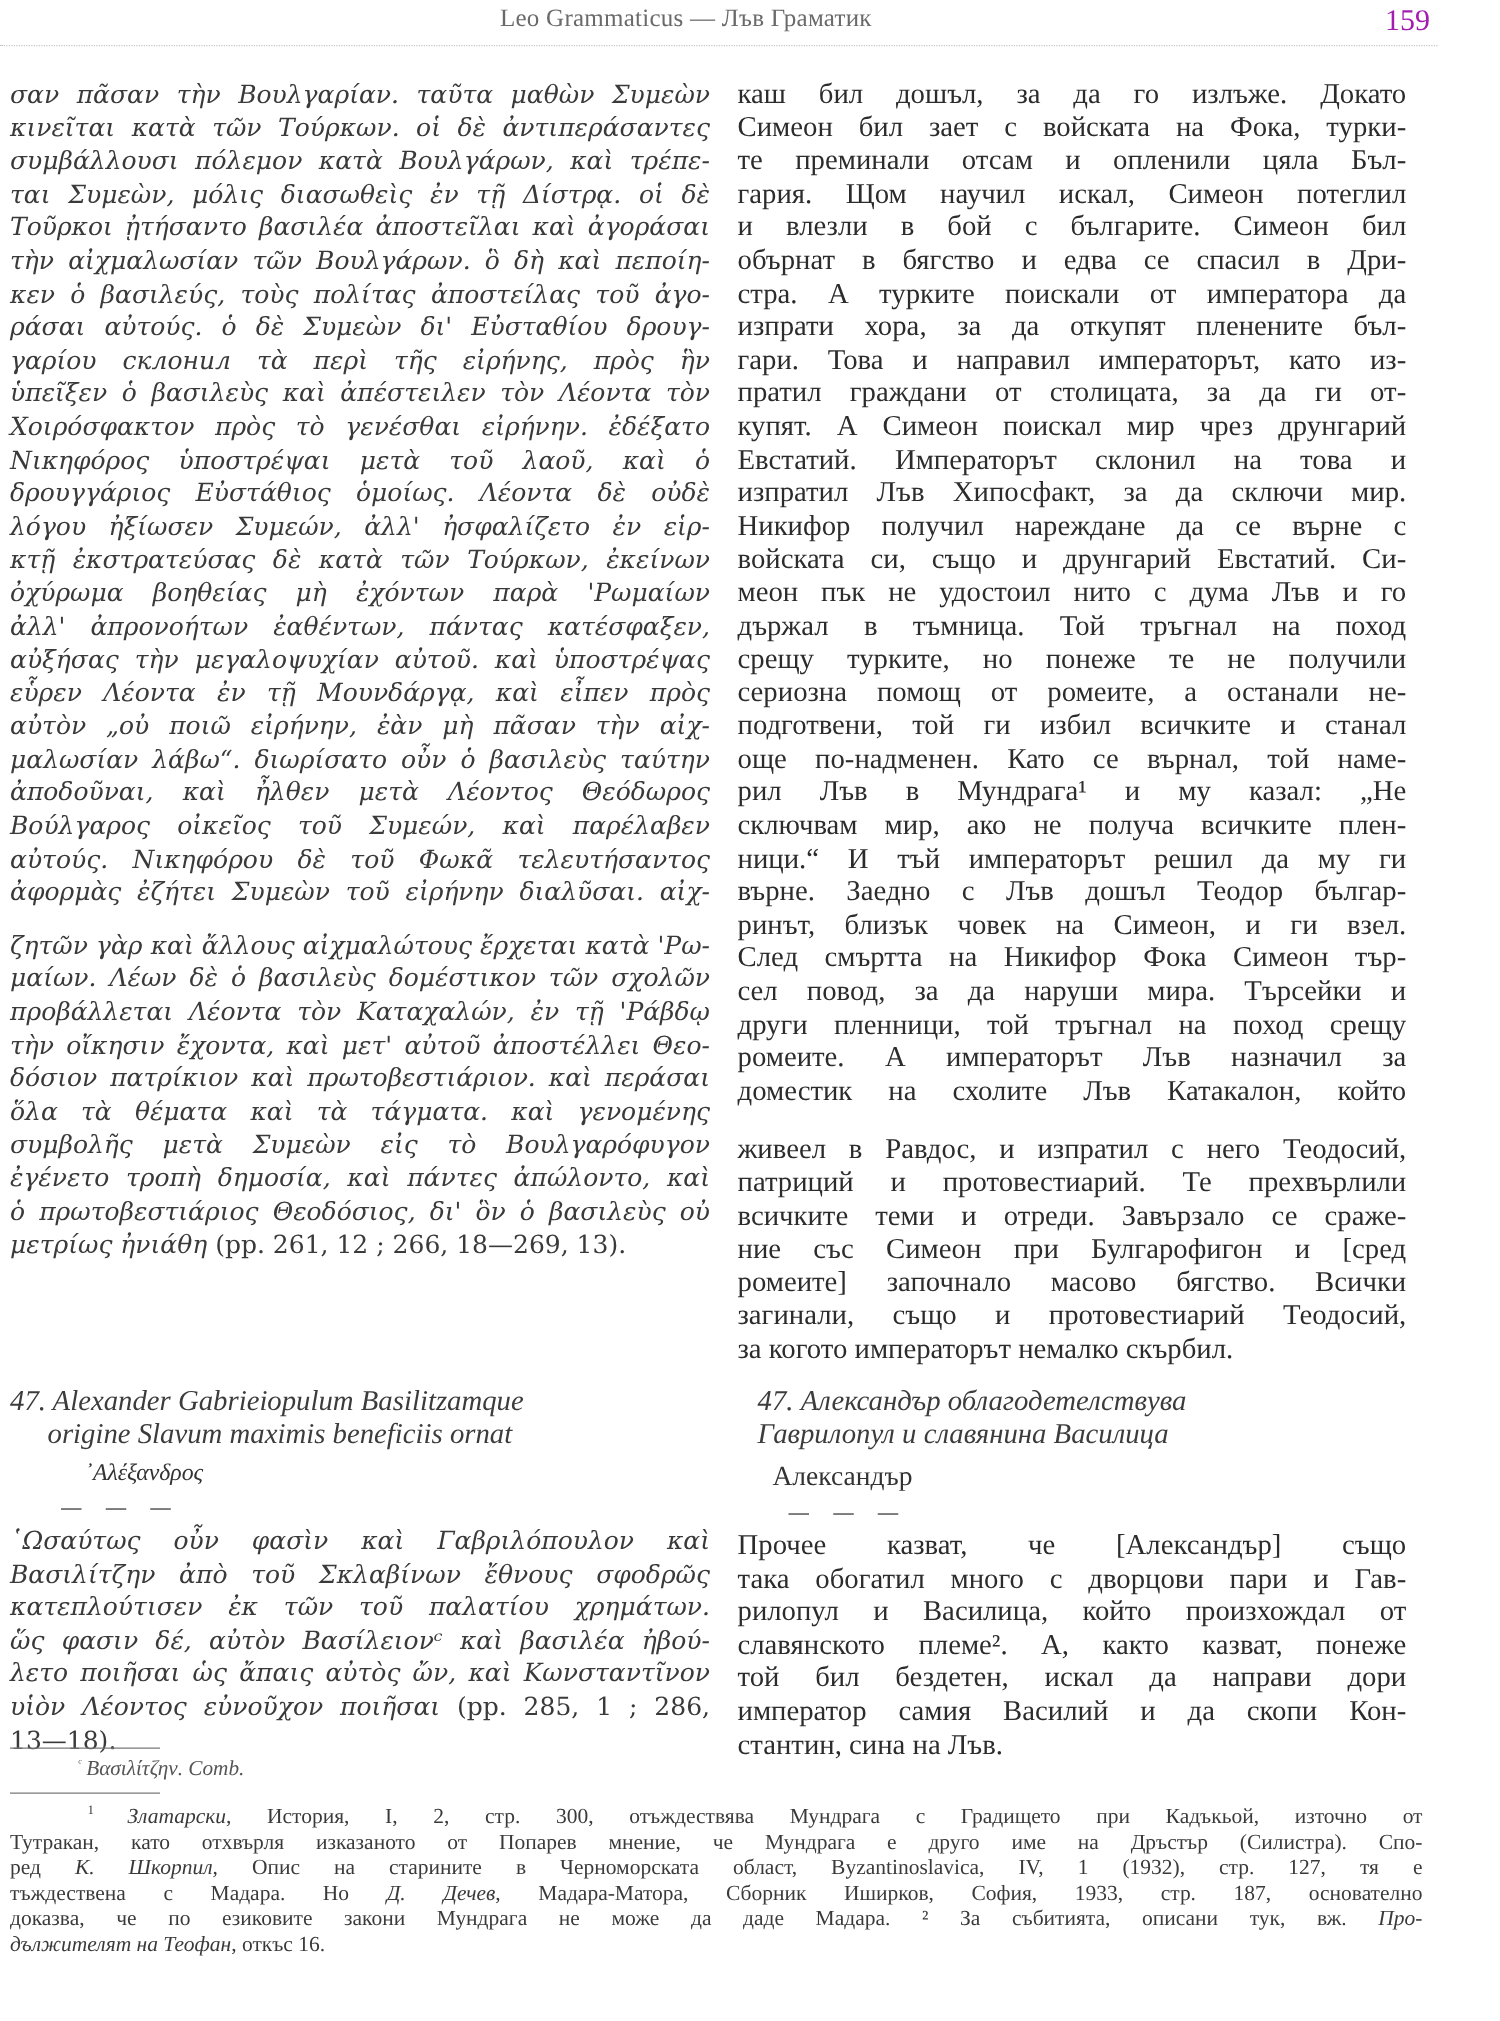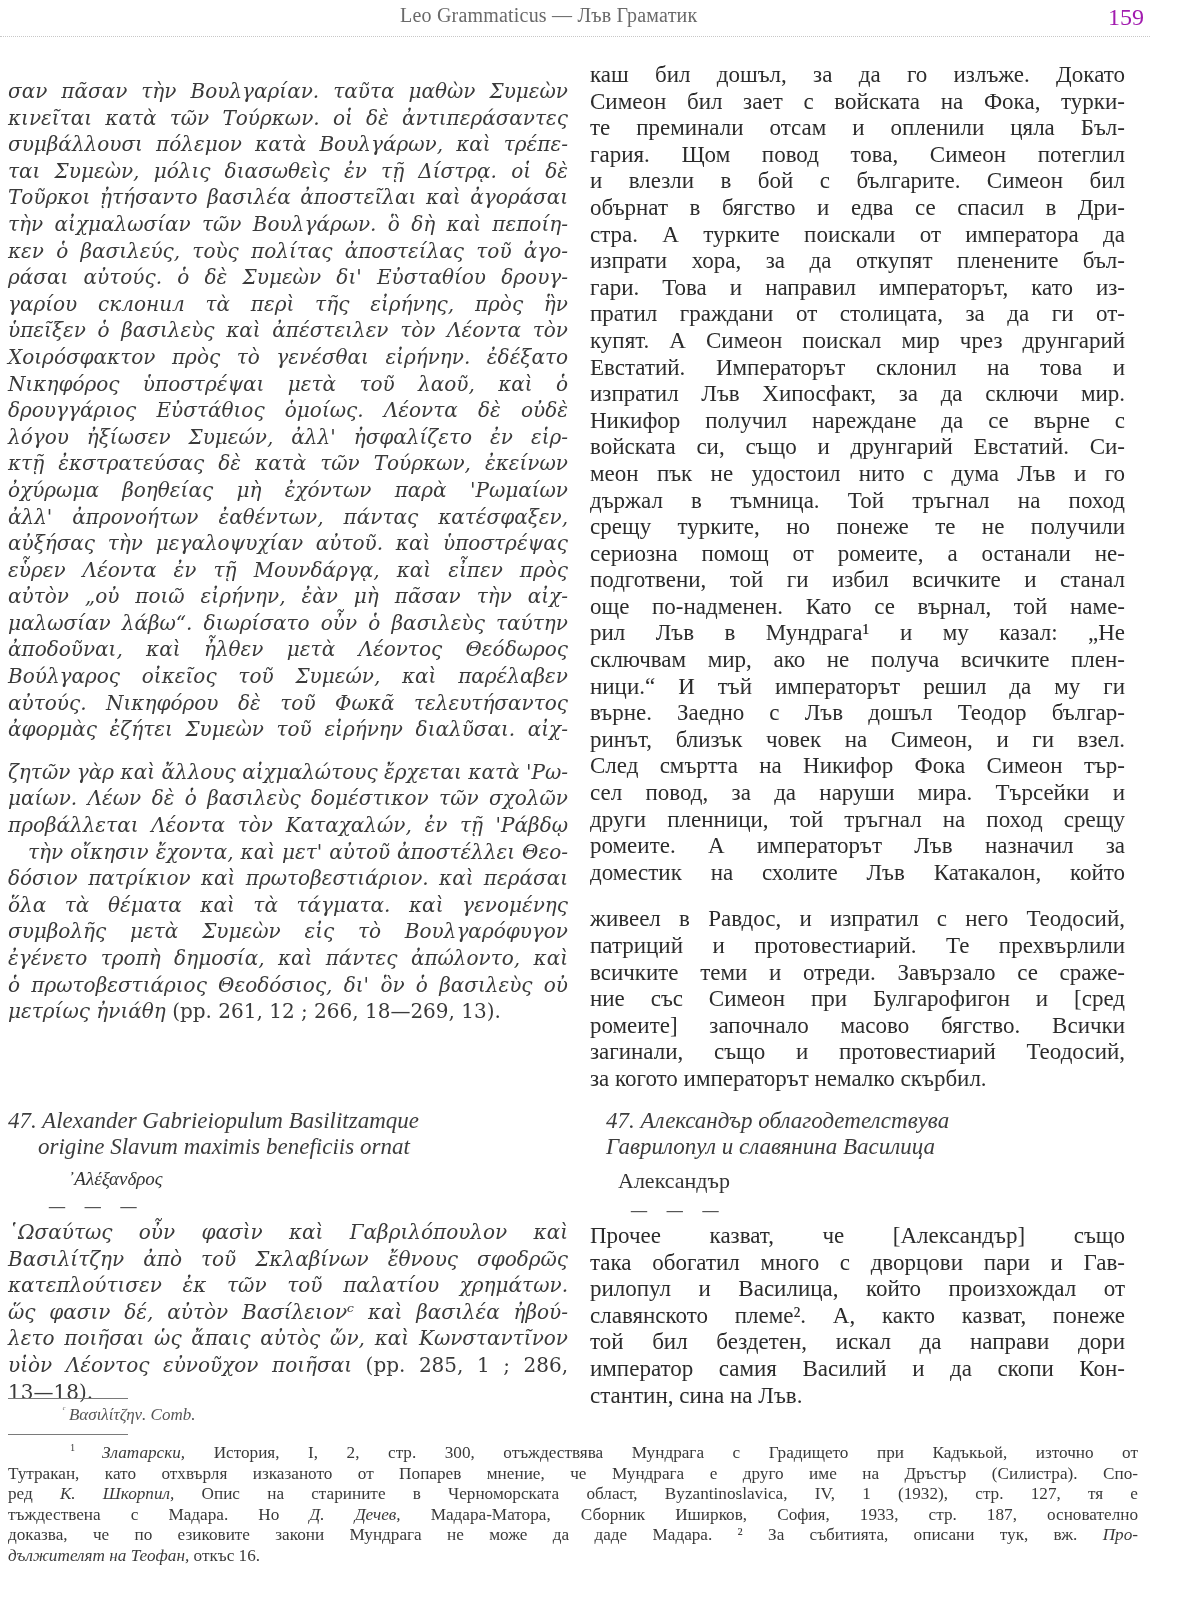--- a/index.html
+++ b/index.html
@@ -74,21 +74,21 @@
 <div class="page">
 
   <div class="header">
     <span class="running-head">Leo Grammaticus — Лъв Граматик</span>
     <span class="page-number">159</span>
   </div>
   <div class="head-rule"></div>
 
   <div class="col col-left" style="top:62px;">
     <div class="greek" id="greek46">
-        <span class="line" style="text-align: justify; text-align-last: justify; margin-top: 16px;">σαν  πᾶσαν τὴν Βουλγαρίαν. ταῦτα μαθὼν Συμεὼν</span>
+        <span class="line" style="text-align: justify; text-align-last: justify;">σαν  πᾶσαν τὴν Βουλγαρίαν. ταῦτα μαθὼν Συμεὼν</span>
         <span class="line" style="text-align: justify; text-align-last: justify;">κινεῖται κατὰ τῶν Τούρκων.  οἱ  δὲ  ἀντιπεράσαντες</span>
         <span class="line" style="text-align: justify; text-align-last: justify;">συμβάλλουσι πόλεμον κατὰ Βουλγάρων,   καὶ  τρέπε-</span>
         <span class="line" style="text-align: justify; text-align-last: justify;">ται Συμεὼν, μόλις διασωθεὶς ἐν τῇ  Δίστρᾳ.  οἱ δὲ</span>
         <span class="line" style="text-align: justify; text-align-last: justify;">Τοῦρκοι ᾐτήσαντο βασιλέα ἀποστεῖλαι  καὶ ἀγοράσαι</span>
         <span class="line" style="text-align: justify; text-align-last: justify;">τὴν αἰχμαλωσίαν τῶν Βουλγάρων. ὃ δὴ καὶ πεποίη-</span>
         <span class="line" style="text-align: justify; text-align-last: justify;">κεν ὁ βασιλεύς,  τοὺς πολίτας  ἀποστείλας  τοῦ ἀγο-</span>
         <span class="line" style="text-align: justify; text-align-last: justify;">ράσαι αὐτούς. ὁ δὲ  Συμεὼν δι' Εὐσταθίου δρουγ-</span>
         <span class="line" style="text-align: justify; text-align-last: justify;">γαρίου  склонил  τὰ  περὶ  τῆς εἰρήνης,  πρὸς ἣν</span>
         <span class="line" style="text-align: justify; text-align-last: justify;">ὑπεῖξεν ὁ βασιλεὺς καὶ ἀπέστειλεν τὸν Λέοντα τὸν</span>
         <span class="line" style="text-align: justify; text-align-last: justify;">Χοιρόσφακτον  πρὸς τὸ  γενέσθαι  εἰρήνην.  ἐδέξατο</span>
@@ -102,38 +102,38 @@
         <span class="line" style="text-align: justify; text-align-last: justify;">εὗρεν Λέοντα ἐν τῇ  Μουνδάργᾳ,  καὶ  εἶπεν  πρὸς</span>
         <span class="line" style="text-align: justify; text-align-last: justify;">αὐτὸν „οὐ ποιῶ εἰρήνην,  ἐὰν  μὴ  πᾶσαν  τὴν αἰχ-</span>
         <span class="line" style="text-align: justify; text-align-last: justify;">μαλωσίαν λάβω“. διωρίσατο οὖν ὁ βασιλεὺς ταύτην</span>
         <span class="line" style="text-align: justify; text-align-last: justify;">ἀποδοῦναι,  καὶ  ἦλθεν  μετὰ  Λέοντος  Θεόδωρος</span>
         <span class="line" style="text-align: justify; text-align-last: justify;">Βούλγαρος  οἰκεῖος  τοῦ  Συμεών,  καὶ  παρέλαβεν</span>
         <span class="line" style="text-align: justify; text-align-last: justify;">αὐτούς.  Νικηφόρου  δὲ  τοῦ  Φωκᾶ  τελευτήσαντος</span>
         <span class="line" style="text-align: justify; text-align-last: justify;">ἀφορμὰς ἐζήτει Συμεὼν  τοῦ εἰρήνην διαλῦσαι. αἰχ-</span>
         <span class="line" style="text-align: justify; text-align-last: justify; margin-top: 16px;">ζητῶν γὰρ καὶ ἄλλους αἰχμαλώτους ἔρχεται κατὰ 'Ρω-</span>
         <span class="line" style="text-align: justify; text-align-last: justify;">μαίων. Λέων δὲ ὁ βασιλεὺς δομέστικον τῶν σχολῶν</span>
         <span class="line" style="text-align: justify; text-align-last: justify;">προβάλλεται Λέοντα τὸν Καταχαλών, ἐν τῇ 'Ράβδῳ</span>
-        <span class="line" style="text-align: justify; text-align-last: justify; margin-left: 20px;">τὴν οἴκησιν ἔχοντα, καὶ μετ' αὐτοῦ ἀποστέλλει Θεο-</span>
+        <span class="line" style="text-align: justify; text-align-last: justify;">τὴν οἴκησιν ἔχοντα, καὶ μετ' αὐτοῦ ἀποστέλλει Θεο-</span>
         <span class="line" style="text-align: justify; text-align-last: justify;">δόσιον πατρίκιον καὶ  πρωτοβεστιάριον.  καὶ περάσαι</span>
         <span class="line" style="text-align: justify; text-align-last: justify;">ὅλα  τὰ  θέματα  καὶ  τὰ  τάγματα.  καὶ  γενομένης</span>
         <span class="line" style="text-align: justify; text-align-last: justify;">συμβολῆς  μετὰ  Συμεὼν   εἰς  τὸ  Βουλγαρόφυγον</span>
         <span class="line" style="text-align: justify; text-align-last: justify;">ἐγένετο τροπὴ δημοσία,  καὶ  πάντες  ἀπώλοντο,  καὶ</span>
         <span class="line" style="text-align: justify; text-align-last: justify;">ὁ πρωτοβεστιάριος  Θεοδόσιος,  δι' ὃν  ὁ  βασιλεὺς οὐ</span>
       </div>
     <div class="greek" style="text-align-last:left;">
       <span class="line"><span>μετρίως ἠνιάθη</span><span class="ref"> (pp. 261, 12 ; 266, 18—269, 13).</span></span>
     </div>
   </div>
 
   <div class="col col-right" style="top:62px;">
     <div class="bg" id="bg46" style="text-align:justify;">
         <span class="line" style="text-align: justify; text-align-last: justify;">каш бил  дошъл,  за  да  го  излъже.  Докато</span>
         <span class="line" style="text-align: justify; text-align-last: justify;">Симеон бил зает  с  войската на Фока, турки-</span>
         <span class="line" style="text-align: justify; text-align-last: justify;">те преминали  отсам  и  опленили  цяла  Бъл-</span>
-        <span class="line" style="text-align: justify; text-align-last: justify;">гария.  Щом  повод  това,  Симеон  потеглил</span>
+        <span class="line" style="text-align: justify; text-align-last: justify;">гария.  Щом  научил  искал,  Симеон  потеглил</span>
         <span class="line" style="text-align: justify; text-align-last: justify;">и  влезли  в  бой  с  българите.  Симеон  бил</span>
         <span class="line" style="text-align: justify; text-align-last: justify;">обърнат в бягство и едва  се  спасил в Дри-</span>
         <span class="line" style="text-align: justify; text-align-last: justify;">стра.  А турките  поискали  от  императора  да</span>
         <span class="line" style="text-align: justify; text-align-last: justify;">изпрати хора, за да  откупят  пленените  бъл-</span>
         <span class="line" style="text-align: justify; text-align-last: justify;">гари.  Това  и  направил  императорът, като из-</span>
         <span class="line" style="text-align: justify; text-align-last: justify;">пратил граждани  от  столицата, за да ги от-</span>
         <span class="line" style="text-align: justify; text-align-last: justify;">купят. А Симеон поискал мир чрез друнгарий</span>
         <span class="line" style="text-align: justify; text-align-last: justify;">Евстатий.  Императорът  склонил  на  това  и</span>
         <span class="line" style="text-align: justify; text-align-last: justify;">изпратил Лъв Хипосфакт,  за да сключи мир.</span>
         <span class="line" style="text-align: justify; text-align-last: justify;">Никифор получил  нареждане да се върне с</span>

